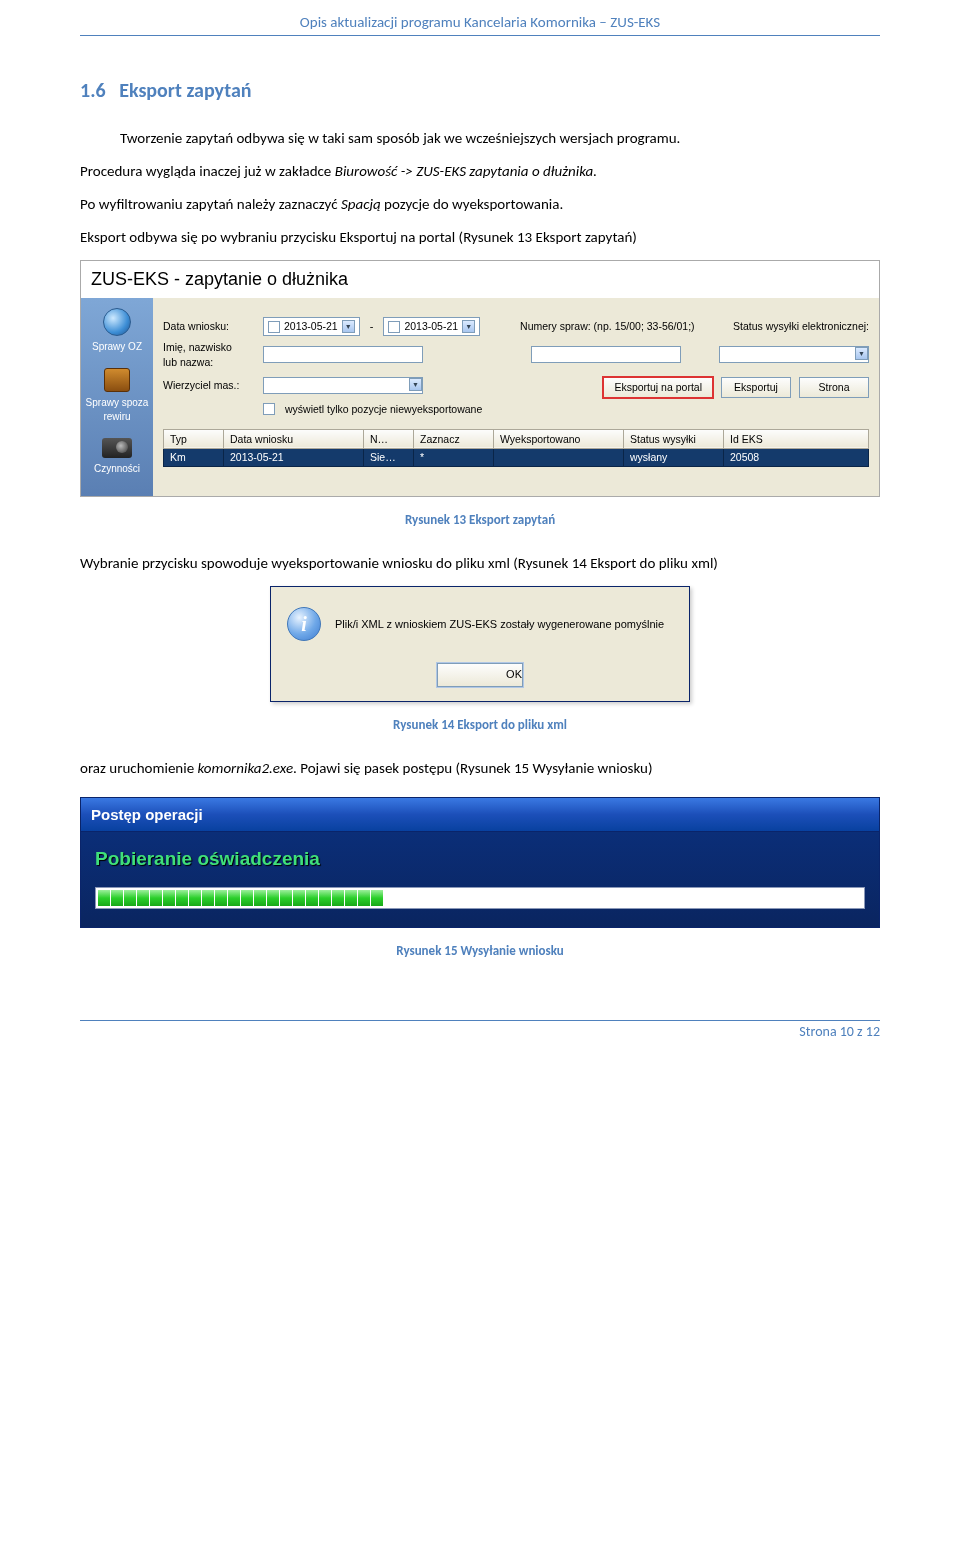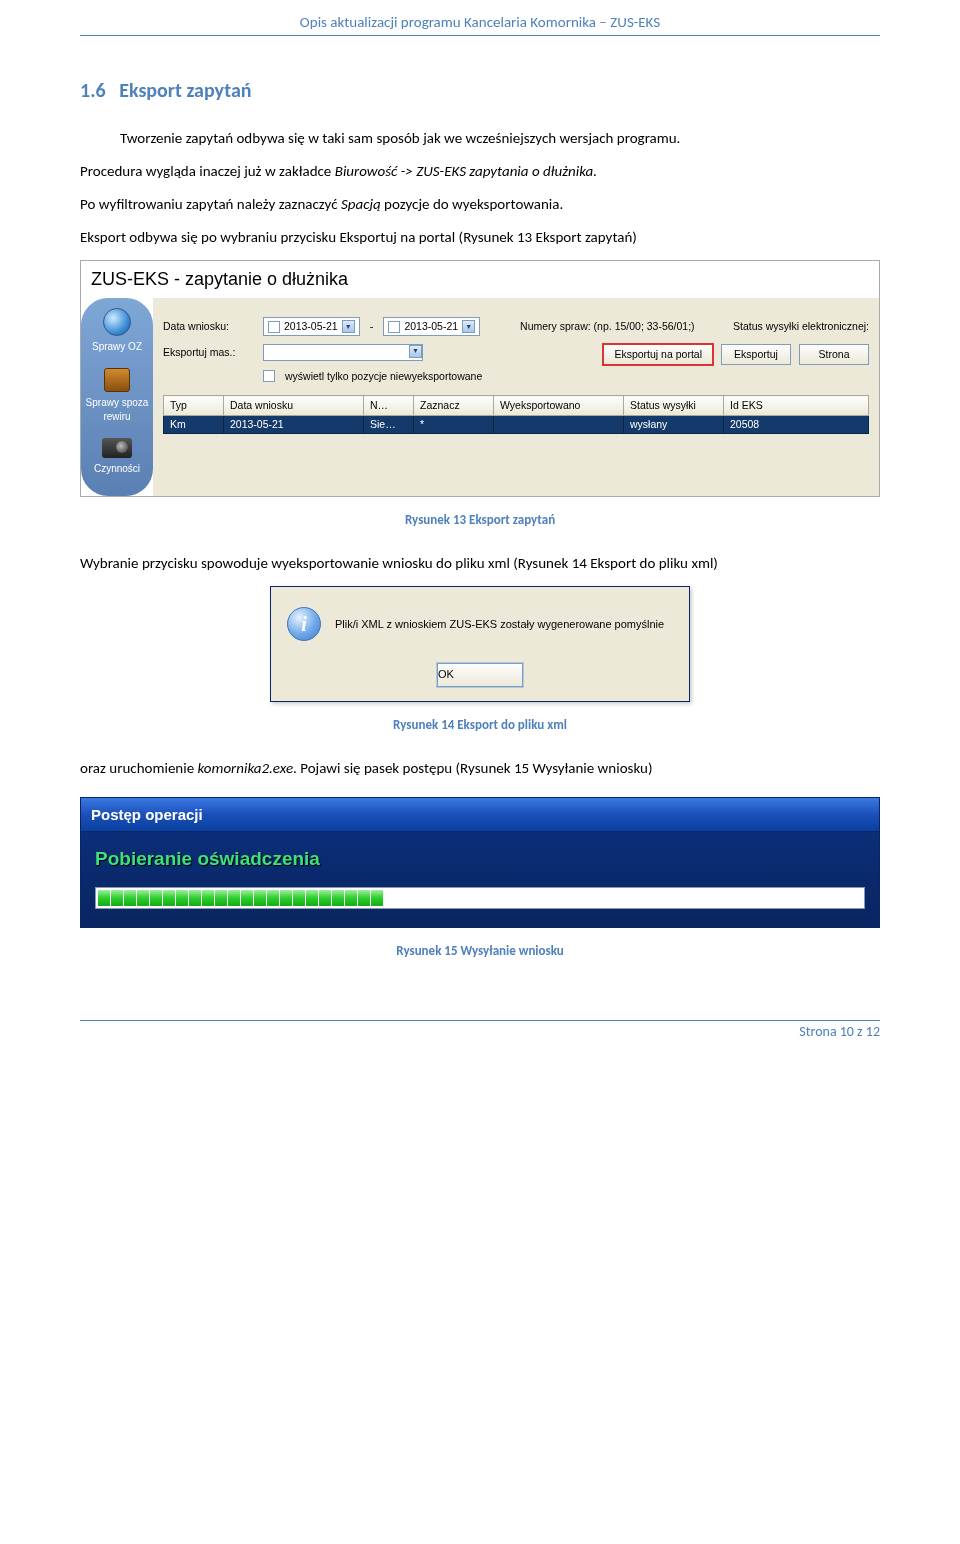--- a/index.html
+++ b/index.html
@@ -63,21 +63,20 @@
     color: #000;
   }
   .shot1-body { display: flex; }
   .shot1-side {
     width: 72px;
     background: linear-gradient(to bottom, #7fa7d6, #5a7fb3);
     color: #fff;
     font-size: 10px;
     text-align: center;
     padding: 6px 2px;
-    border-radius: 27px;
   }
   .side-item { margin: 4px 0 14px; }
   .side-globe {
     width: 28px; height: 28px; margin: 0 auto 4px;
     border-radius: 50%;
     background: radial-gradient(circle at 35% 35%, #cde9ff, #3d8ed6 60%, #1d4f8a);
     border: 1px solid #2a5b8f;
   }
   .side-bag {
     width: 26px; height: 24px; margin: 0 auto 4px;
@@ -165,21 +164,21 @@
     width: 34px; height: 34px; border-radius: 50%;
     background: radial-gradient(circle at 35% 30%, #e8f3ff, #6fa8e8 55%, #3d7bd0);
     border: 1px solid #3f77b9;
     display: flex; align-items: center; justify-content: center;
     color: #fff; font-family: Georgia, serif; font-style: italic;
     font-weight: bold; font-size: 20px;
   }
   .xp-ok {
     margin: 0 auto; display: block;
     border: 1px solid #7f9db9; background: linear-gradient(#fdfdfd, #ece9d8);
-    padding: 3px 0; width: 86px; text-align: left;
+    padding: 3px 0; width: 86px; text-align: right;
     box-shadow: 0 0 0 1px #b0c7e6;
   }
 
   
   .shot3 {
     border: 1px solid #0a246a;
     margin-top: 18px;
     font-family: Tahoma, Arial, sans-serif;
   }
   .shot3 .xp-title { border-radius: 0; }
@@ -252,21 +251,30 @@
         <span>-</span>
         <span class="date-box">
           <span class="chk"></span>
           <span>2013-05-21</span>
           <span class="dd-arrow">▼</span>
         </span>
         <span class="r-lbl" style="margin-left:30px;">Numery spraw: (np. 15/00; 33-56/01;)</span>
         <span class="r-lbl col-right">Status wysyłki elektronicznej:</span>
       </div>
       <div class="form-row">
-        <div class="frm-label">Eksportuj mas.:</div>
+        <div class="frm-label" style="white-space:pre-line;">Imię, nazwisko
+lub nazwa:</div>
+        <span class="txtbox small"></span>
+        <span style="margin-left:98px;" class="txtbox med"></span>
+        <span class="txtbox med col-right" style="display:inline-flex;justify-content:flex-end;">
+            <span class="dd-arrow">▼</span>
+          </span>
+      </div>
+      <div class="form-row">
+        <div class="frm-label">Wierzyciel mas.:</div>
         <span class="txtbox small" style="display:inline-flex;justify-content:flex-end;">
             <span class="dd-arrow">▼</span>
           </span>
         <span class="btn-group col-right">
           <span class="w-btn hl">Eksportuj na portal</span>
           <span class="w-btn">Eksportuj</span>
           <span class="w-btn">Strona</span>
         </span>
       </div>
       <div class="form-row">

